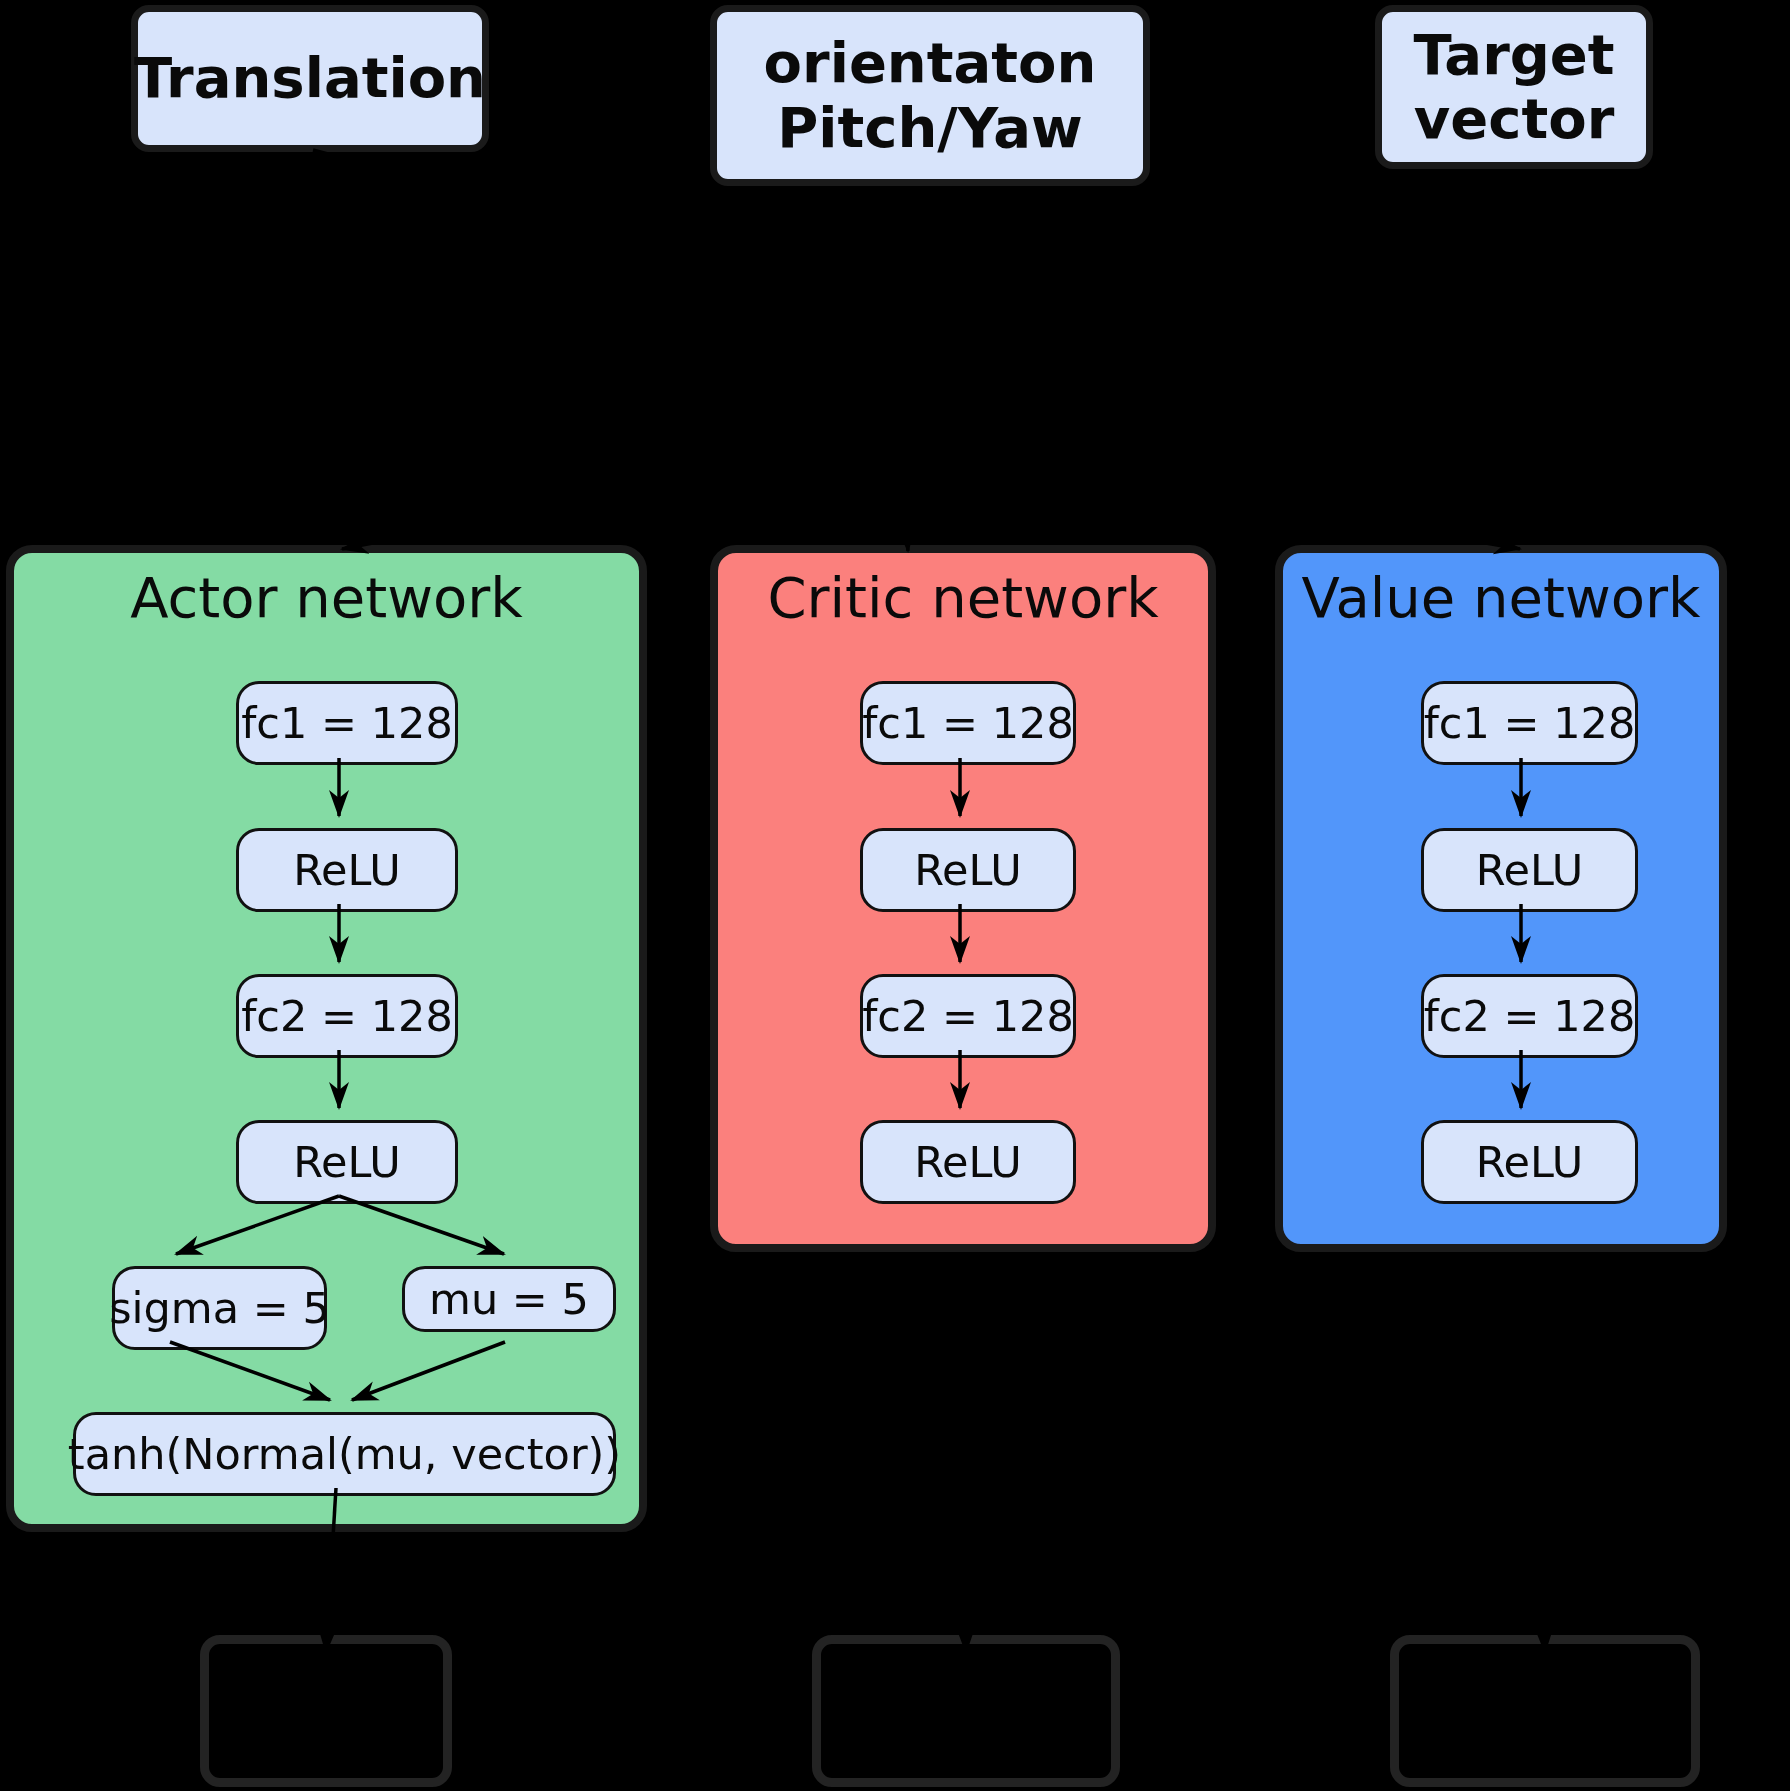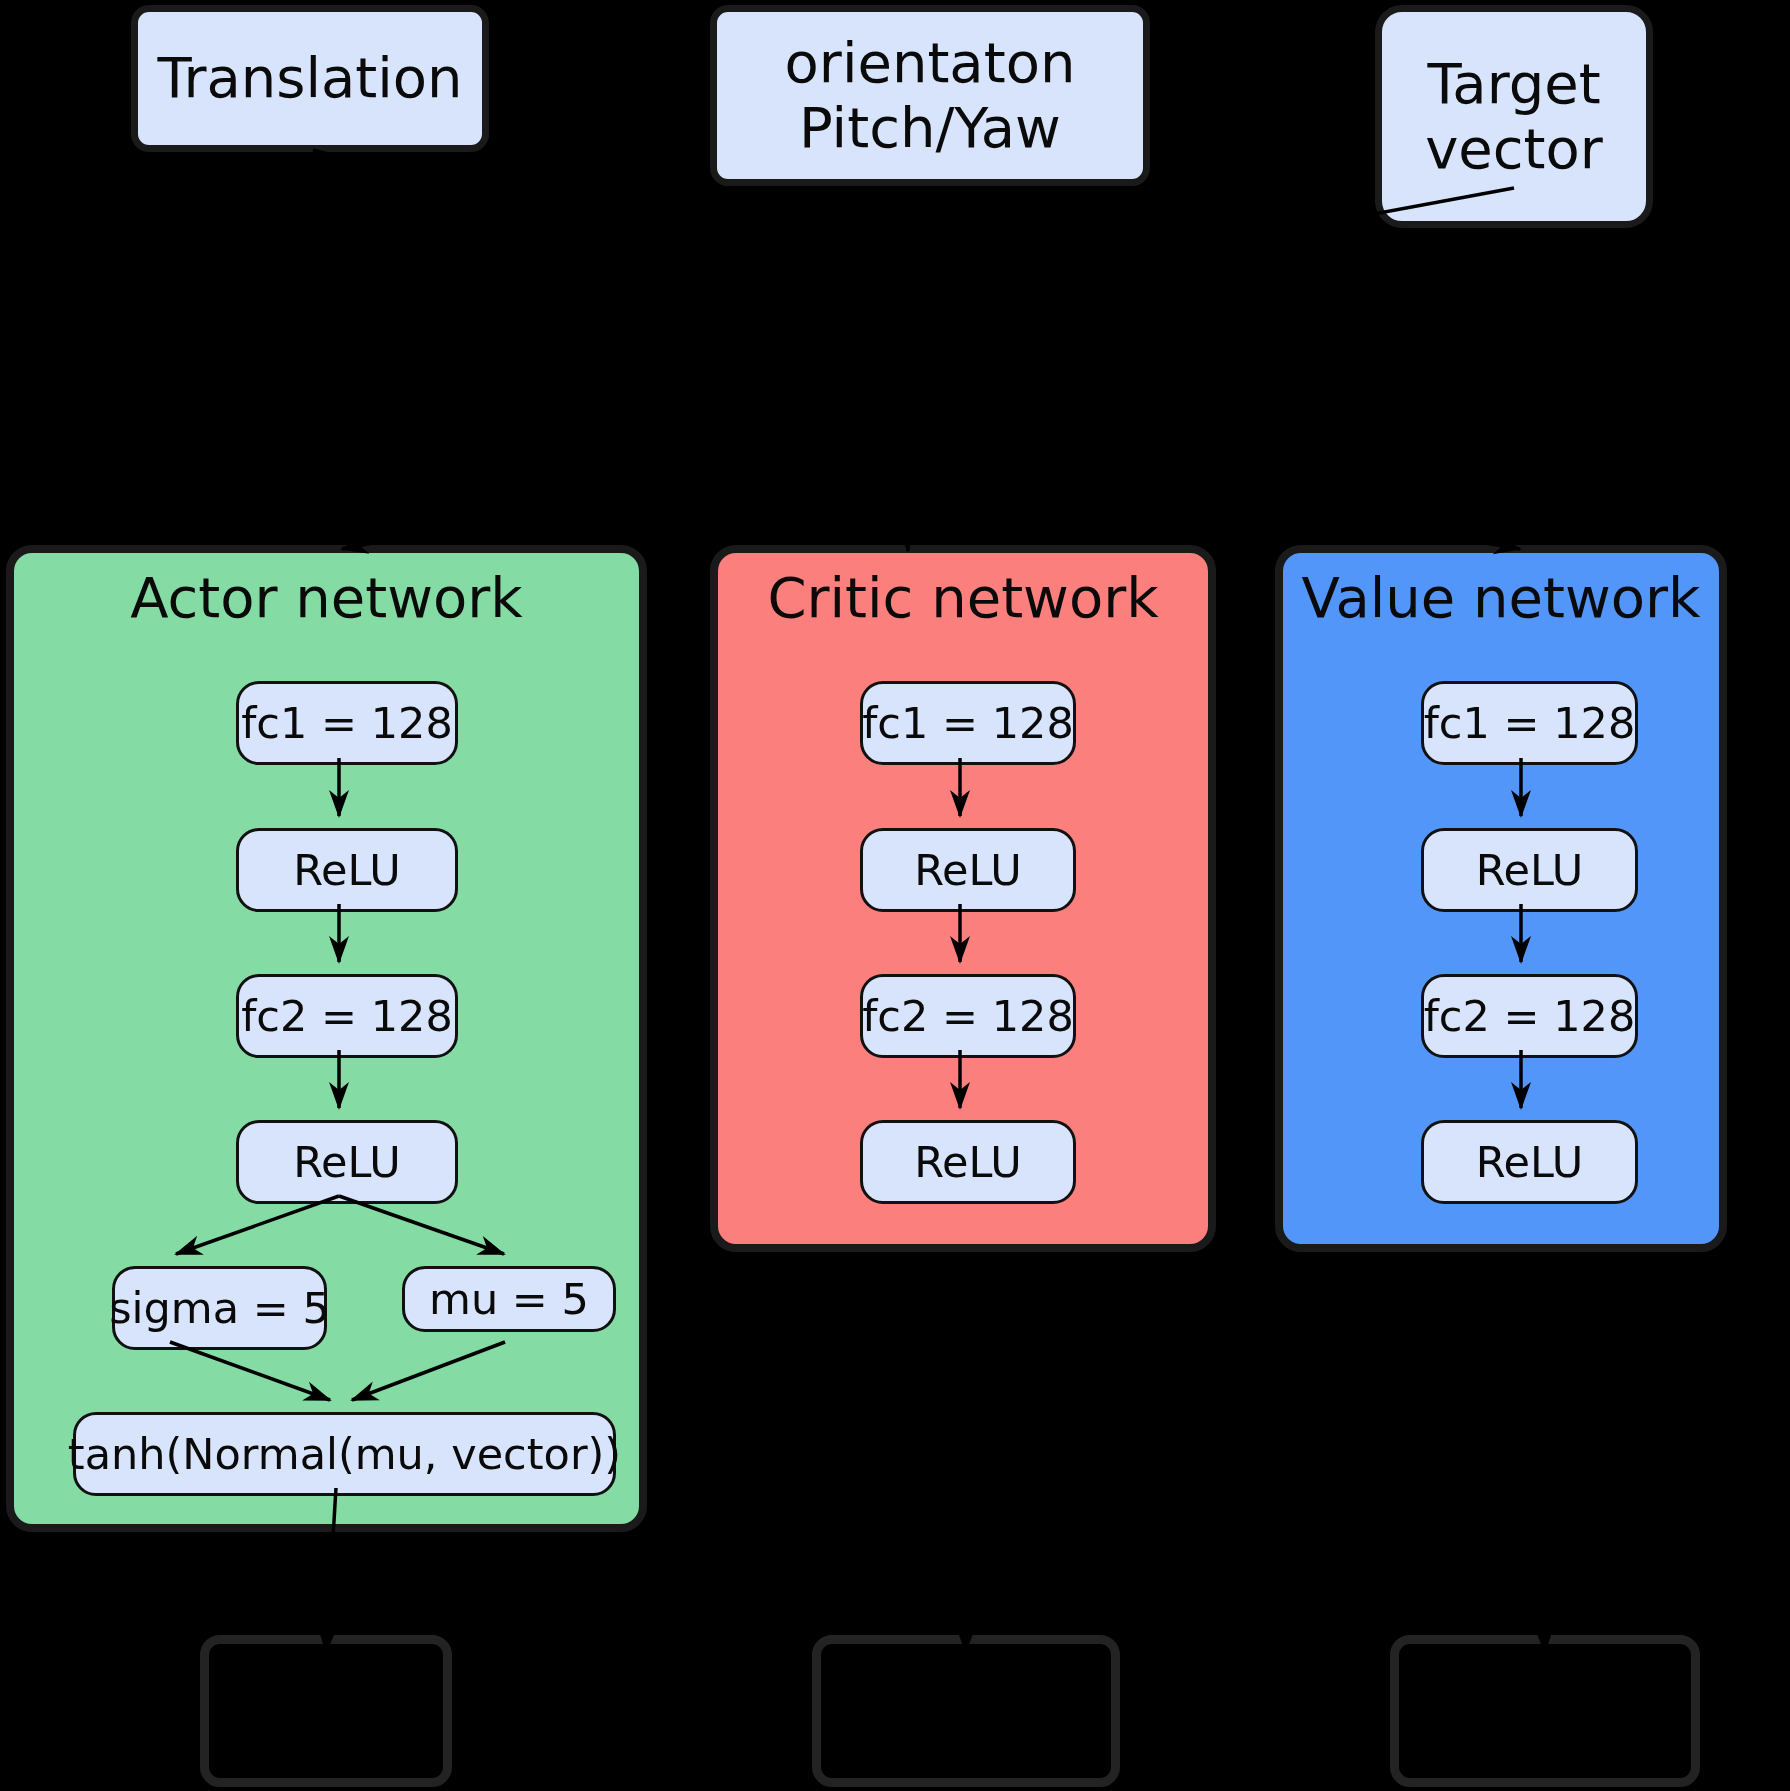--- a/index.html
+++ b/index.html
@@ -16,20 +16,21 @@
     color: var(--c-text, #0a0a0a);
     overflow: hidden;
   }
   .box {
     position: absolute;
     box-sizing: border-box;
     display: flex;
     flex-direction: column;
     align-items: center;
     justify-content: center;
+    font-weight: bold;
   }
   .input-box {
     background: var(--c-node, #d8e4fb);
     border: 7px solid var(--c-border, #1a1a1a);
     border-radius: 18px;
     font-size: 56px;
     line-height: 1.15;
   }
   .state-box {
     background: var(--c-state, #fae79e);
@@ -94,21 +95,21 @@
 
   <div class="box input-box" style="left:131px; top:5px; width:358px; height:147px;">
     <span>Translation</span>
   </div>
 
   <div class="box input-box" style="left:710px; top:5px; width:440px; height:181px;">
     <span>orientaton</span>
     <span>Pitch/Yaw</span>
   </div>
 
-  <div class="box input-box" style="left:1375px; top:5px; width:278px; height:223px;border-radius:27px;">
+  <div class="box input-box" style="left:1375px; top:5px; width:278px; height:164px;">
     <span>Target</span>
     <span>vector</span>
   </div>
 
 
   <section class="panel actor" style="left:6px; top:545px; width:641px; height:987px;">
     <div class="panel-title">Actor network</div>
     <div class="node" style="left:222px; top:128px; width:222px; height:84px;">fc1 = 128</div>
     <div class="node" style="left:222px; top:275px; width:222px; height:84px;">ReLU</div>
     <div class="node" style="left:222px; top:421px; width:222px; height:84px;">fc2 = 128</div>

